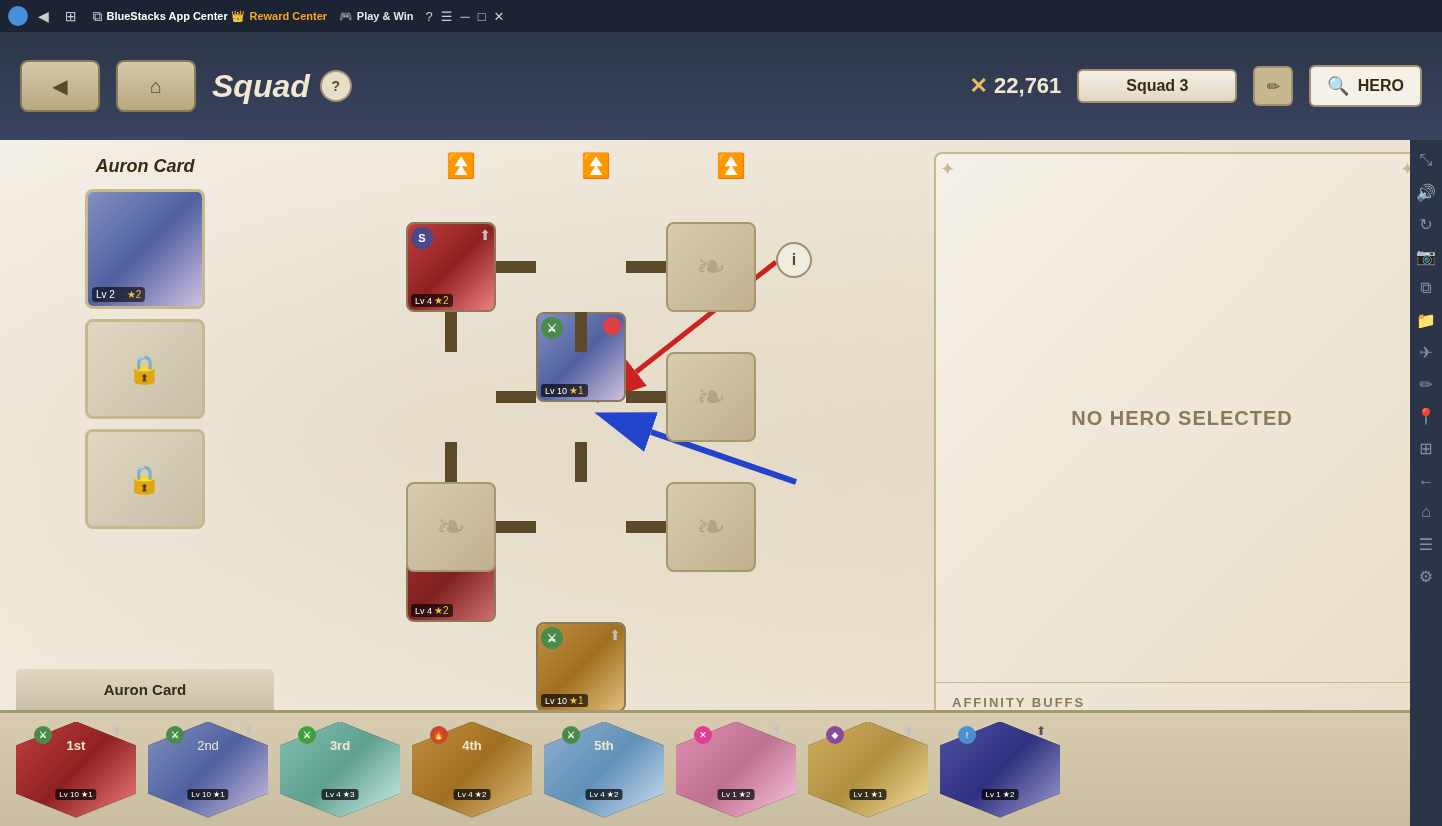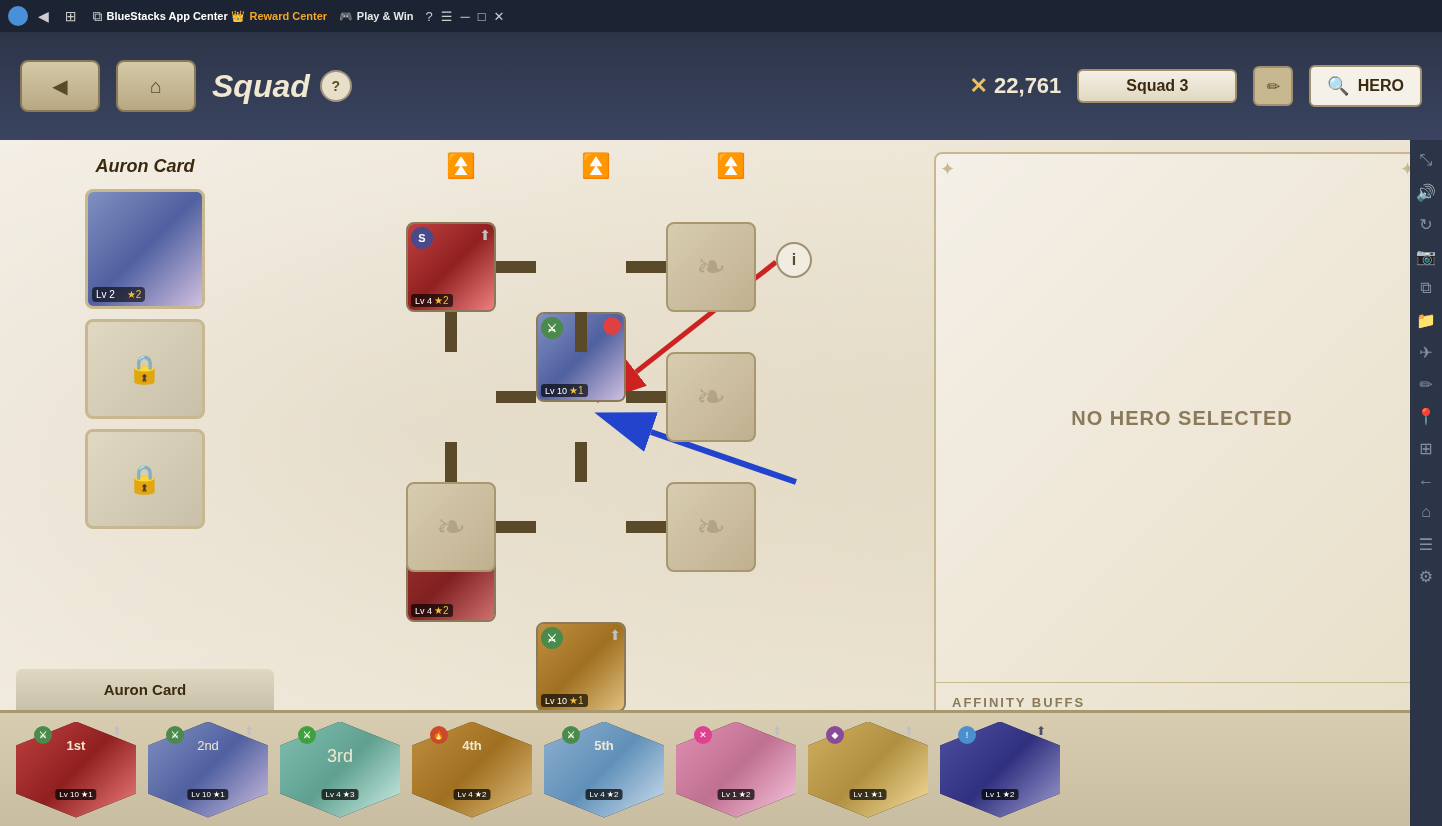--- a/index.html
+++ b/index.html
@@ -792,21 +792,21 @@
         </div>
         <div style="position:absolute;top:4px;left:18px;width:18px;height:18px;border-radius:50%;background:#4a8a4a;display:flex;align-items:center;justify-content:center;font-size:9px;color:#fff;font-weight:bold;">⚔</div>
         <div style="position:absolute;top:2px;right:14px;color:#c0c0c0;font-size:12px;">⬆</div>
       </div>
     </div>
 
     <div class="hero-slot">
       <div style="width:120px;height:96px;position:relative;">
         <div style="position:absolute;inset:0;background:linear-gradient(135deg,#2a2820,#1a1610);clip-path:polygon(50% 0%,100% 25%,100% 75%,50% 100%,0% 75%,0% 25%);overflow:hidden;">
           <div class="char-5" style="width:100%;height:100%;display:flex;align-items:center;justify-content:center;position:relative;">
-            <div style="position:absolute;top:24px;left:50%;transform:translateX(-50%);font-size:18px;font-weight:normal;color:#f0e8d0;white-space:nowrap;">3rd</div>
+            <div style="position:absolute;top:16px;left:50%;transform:translateX(-50%);font-size:13px;font-weight:bold;color:#f0e8d0;white-space:nowrap;">3rd</div>
             <div style="position:absolute;bottom:18px;left:50%;transform:translateX(-50%);background:rgba(0,0,0,0.7);color:#fff;font-size:8px;padding:1px 4px;border-radius:3px;white-space:nowrap;">Lv 4 ★3</div>
           </div>
         </div>
         <div style="position:absolute;top:4px;left:18px;width:18px;height:18px;border-radius:50%;background:#40a040;display:flex;align-items:center;justify-content:center;font-size:9px;color:#fff;font-weight:bold;">⚔</div>
       </div>
     </div>
 
     <div class="hero-slot">
       <div style="width:120px;height:96px;position:relative;">
         <div style="position:absolute;inset:0;background:linear-gradient(135deg,#2a2820,#1a1610);clip-path:polygon(50% 0%,100% 25%,100% 75%,50% 100%,0% 75%,0% 25%);overflow:hidden;">

